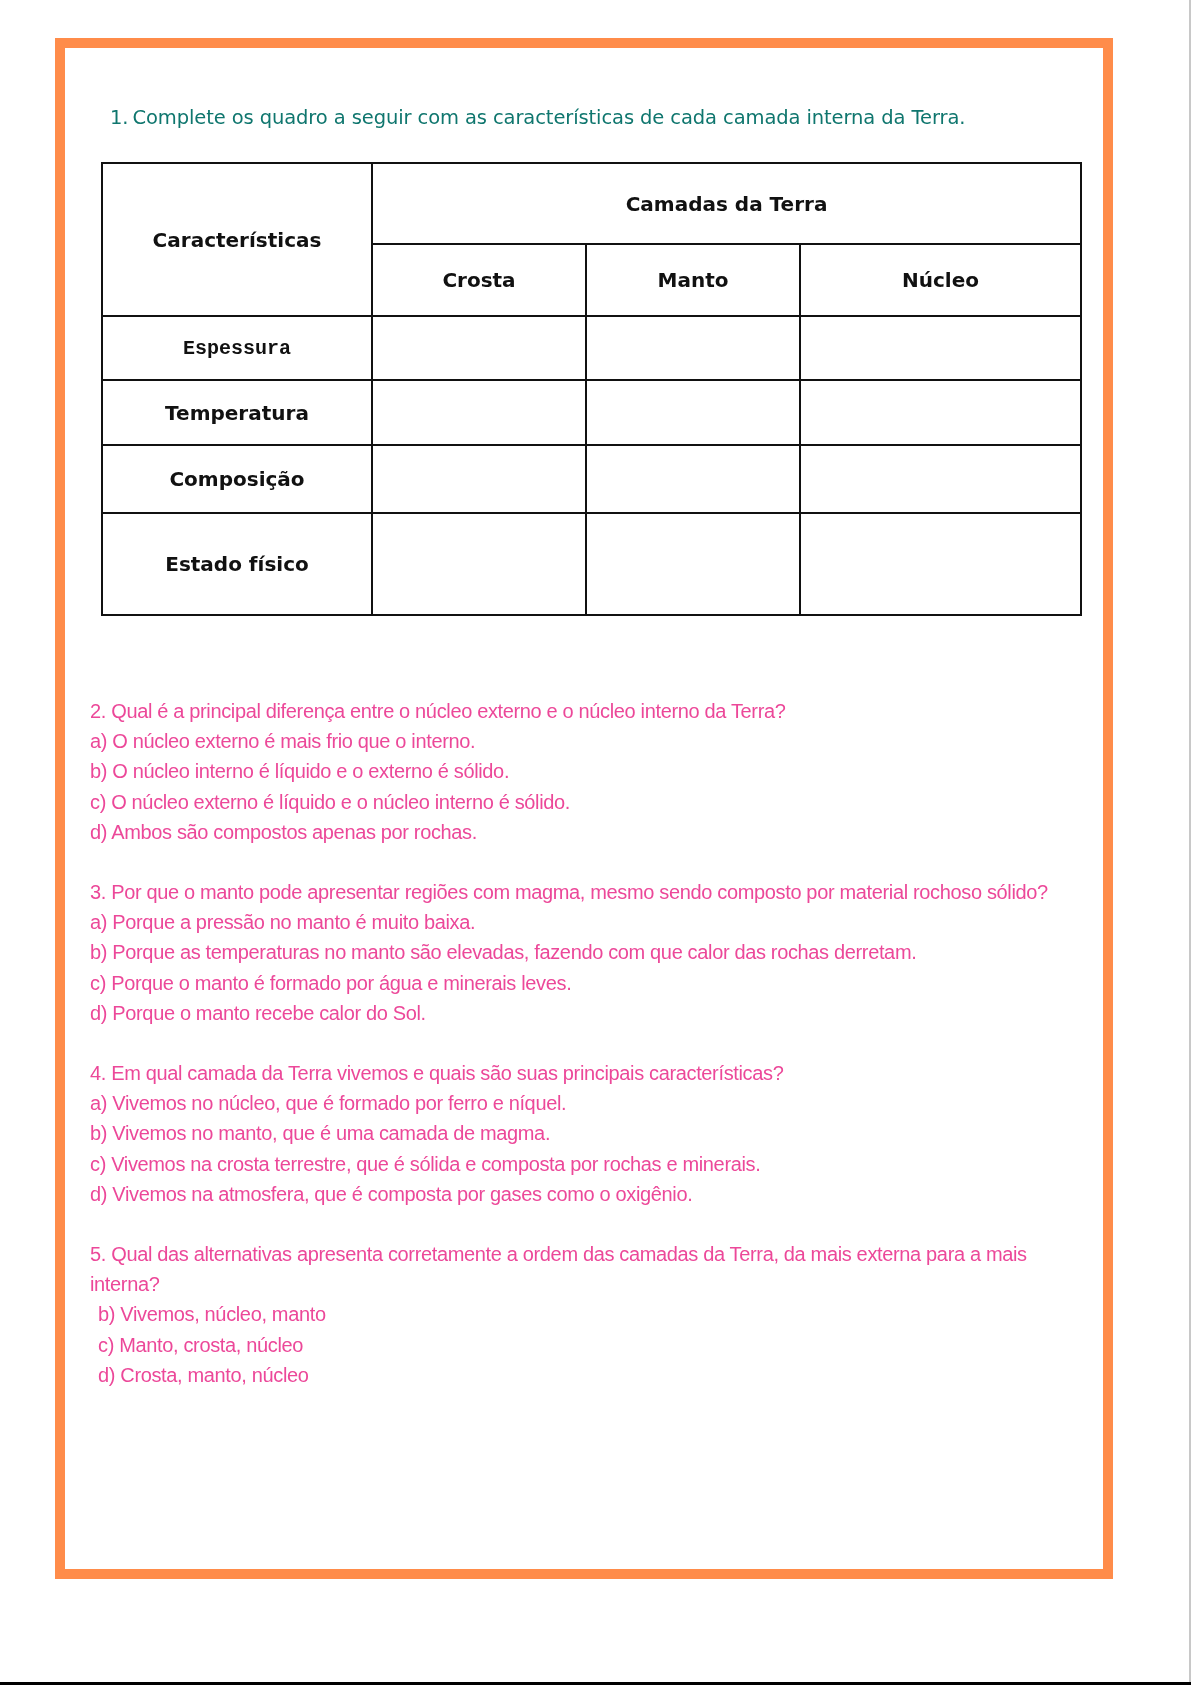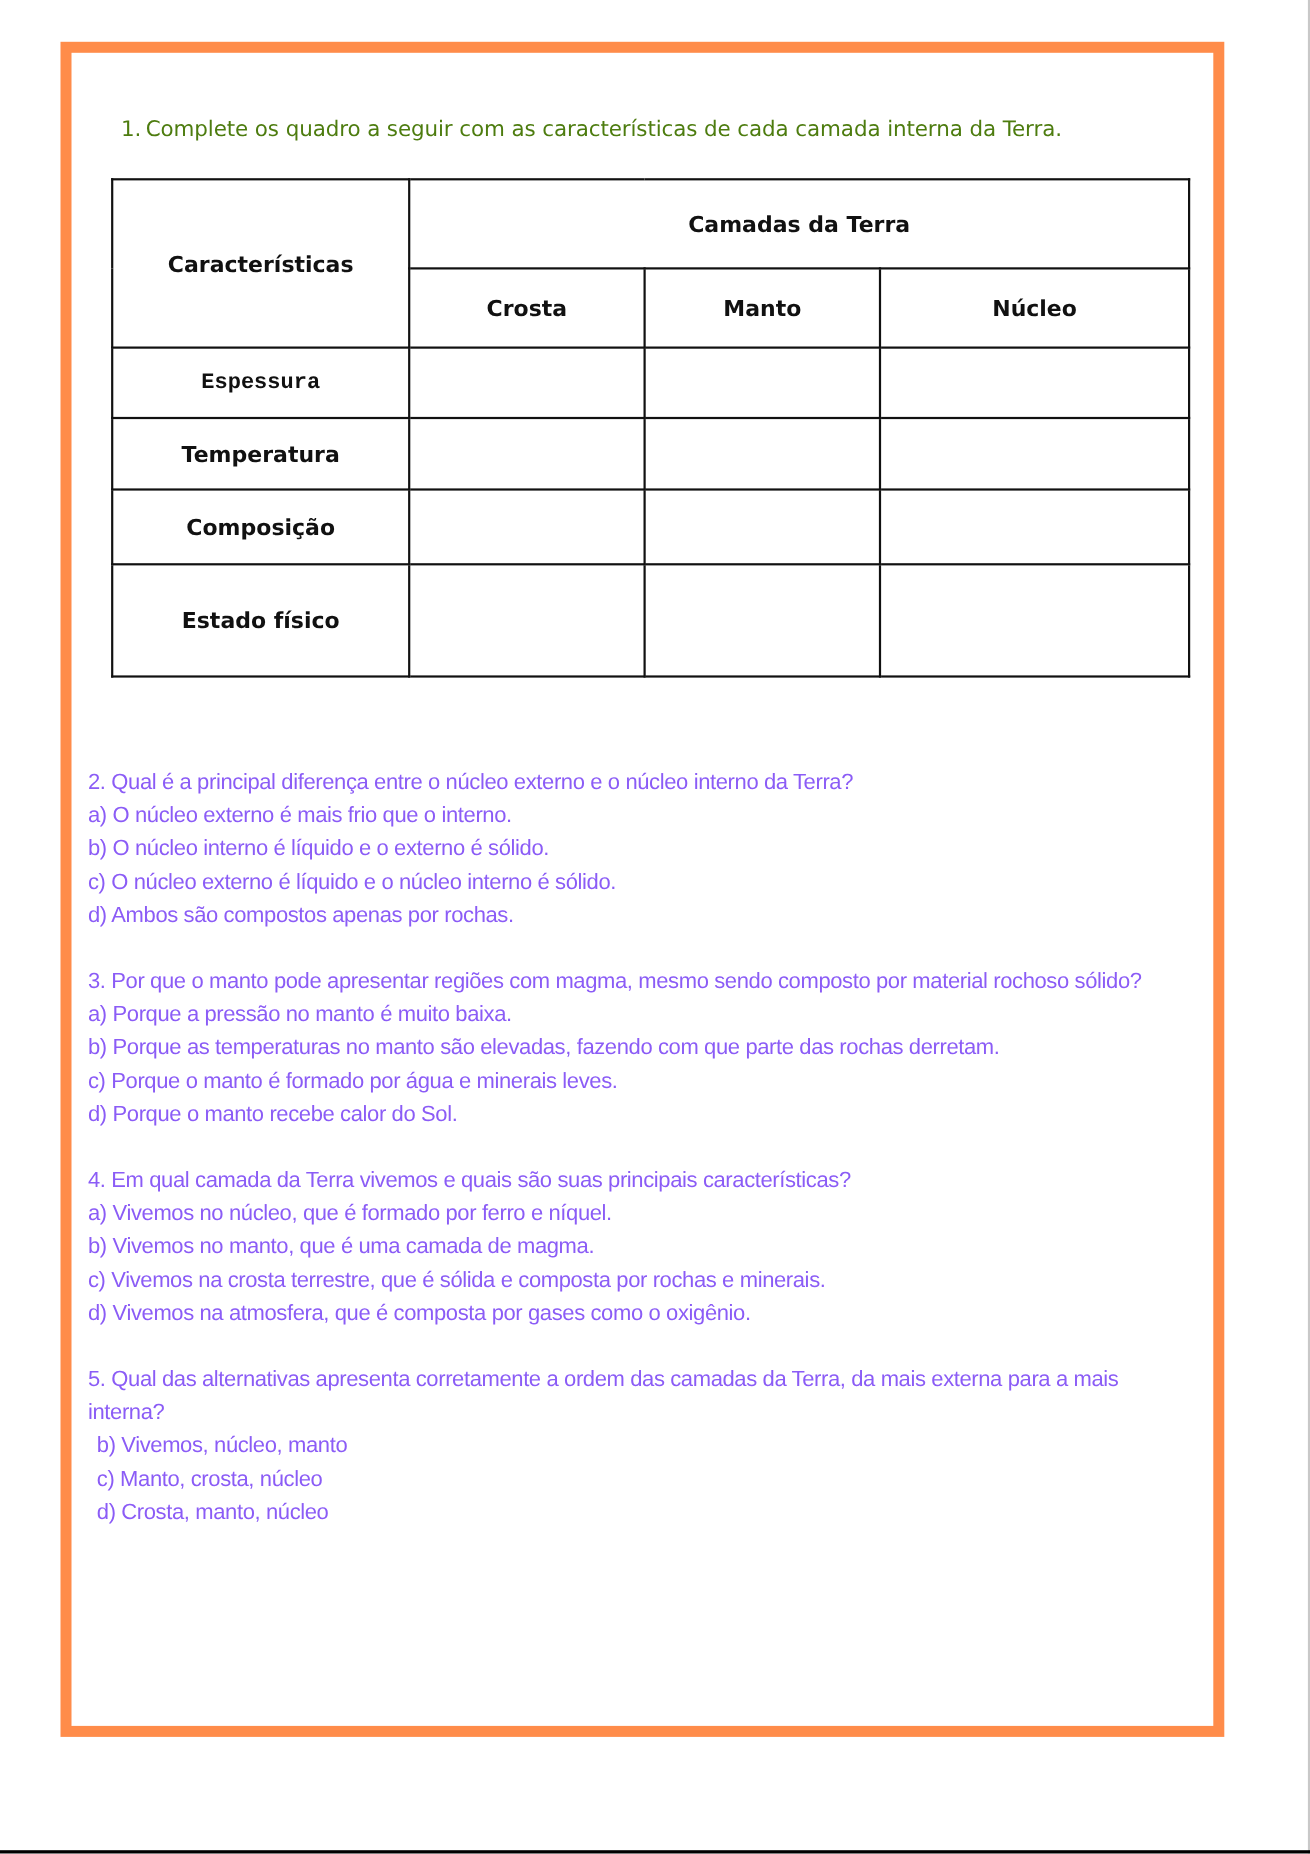--- a/index.html
+++ b/index.html
@@ -36,21 +36,21 @@
       border: 10px solid #FF8C4A;
       box-sizing: content-box;
     }
     .q1 {
       position: absolute;
       left: 110px;
       top: 106px;
       font-size: 19.5px;
       letter-spacing: -0.1px;
       white-space: nowrap;
-      color: #4d7c0f;
+      color: #0f766e;
     }
     .q1 .num { margin-right: 4px; }
 
     table.layers {
       position: absolute;
       left: 101px;
       top: 162px;
       width: 981px;
       border-collapse: collapse;
       table-layout: fixed;
@@ -72,26 +72,26 @@
     .h-row2 { height: 72px; }
     .r-esp { height: 64px; font-family: Liberation Mono, monospace; }
     .r-temp { height: 65px; }
     .r-comp { height: 68px; }
     .r-est { height: 102px; border-radius: 28px; }
     th.big-title { font-size: 27px; padding-bottom: 4px; }
     td.empty-cell { background: #fff; }
 
     .questions {
       position: absolute;
-      left: 80px;
+      left: 90px;
       top: 696px;
       width: 990px;
       font-size: 20px;
       line-height: 30.2px;
-      color: #8b5cf6;
+      color: #ec4899;
       letter-spacing: -0.35px;
       font-family: "Liberation Sans", sans-serif;
     }
     .question-block { margin: 0 0 30px 0; }
     .question-block p { margin: 0; }
     .opt-indent { padding-left: 8px; }
   </style>
 </head>
 <body>
 
@@ -152,21 +152,21 @@
   <div class="question-block">
     <p>2. Qual é a principal diferença entre o núcleo externo e o núcleo interno da Terra?</p>
     <p>a) O núcleo externo é mais frio que o interno.</p>
     <p>b) O núcleo interno é líquido e o externo é sólido.</p>
     <p>c) O núcleo externo é líquido e o núcleo interno é sólido.</p>
     <p>d) Ambos são compostos apenas por rochas.</p>
   </div>
   <div class="question-block">
     <p>3. Por que o manto pode apresentar regiões com magma, mesmo sendo composto por material rochoso sólido?</p>
     <p>a) Porque a pressão no manto é muito baixa.</p>
-    <p>b) Porque as temperaturas no manto são elevadas, fazendo com que parte das rochas derretam.</p>
+    <p>b) Porque as temperaturas no manto são elevadas, fazendo com que calor das rochas derretam.</p>
     <p>c) Porque o manto é formado por água e minerais leves.</p>
     <p>d) Porque o manto recebe calor do Sol.</p>
   </div>
   <div class="question-block">
     <p>4. Em qual camada da Terra vivemos e quais são suas principais características?</p>
     <p>a) Vivemos no núcleo, que é formado por ferro e níquel.</p>
     <p>b) Vivemos no manto, que é uma camada de magma.</p>
     <p>c) Vivemos na crosta terrestre, que é sólida e composta por rochas e minerais.</p>
     <p>d) Vivemos na atmosfera, que é composta por gases como o oxigênio.</p>
   </div>

